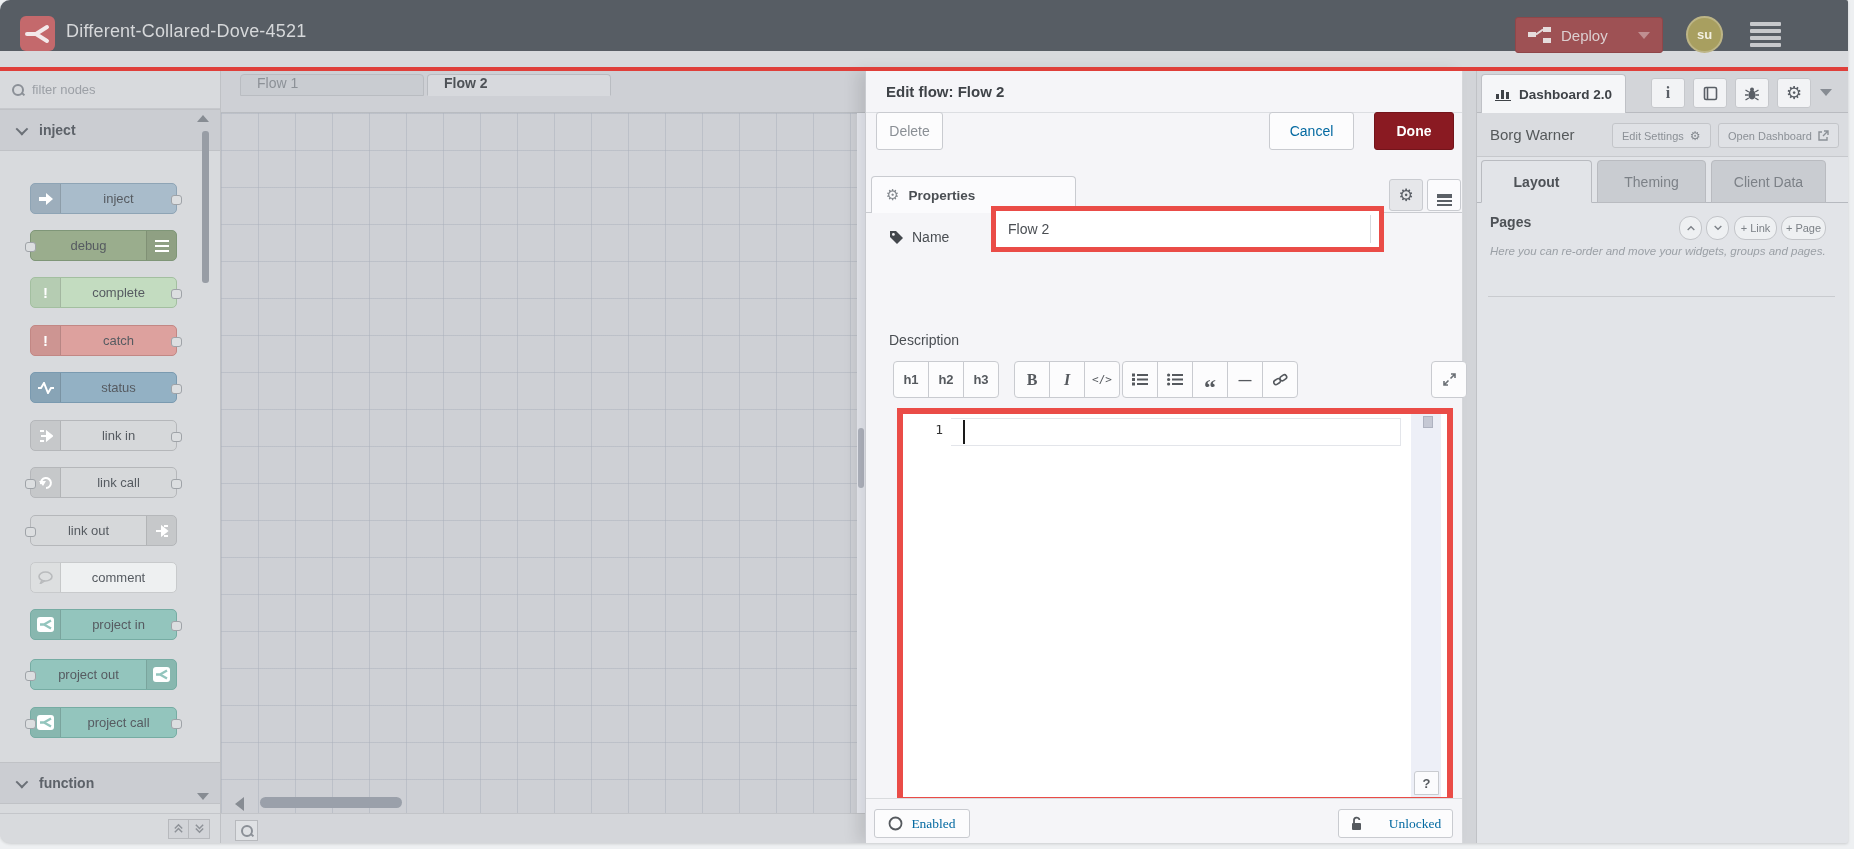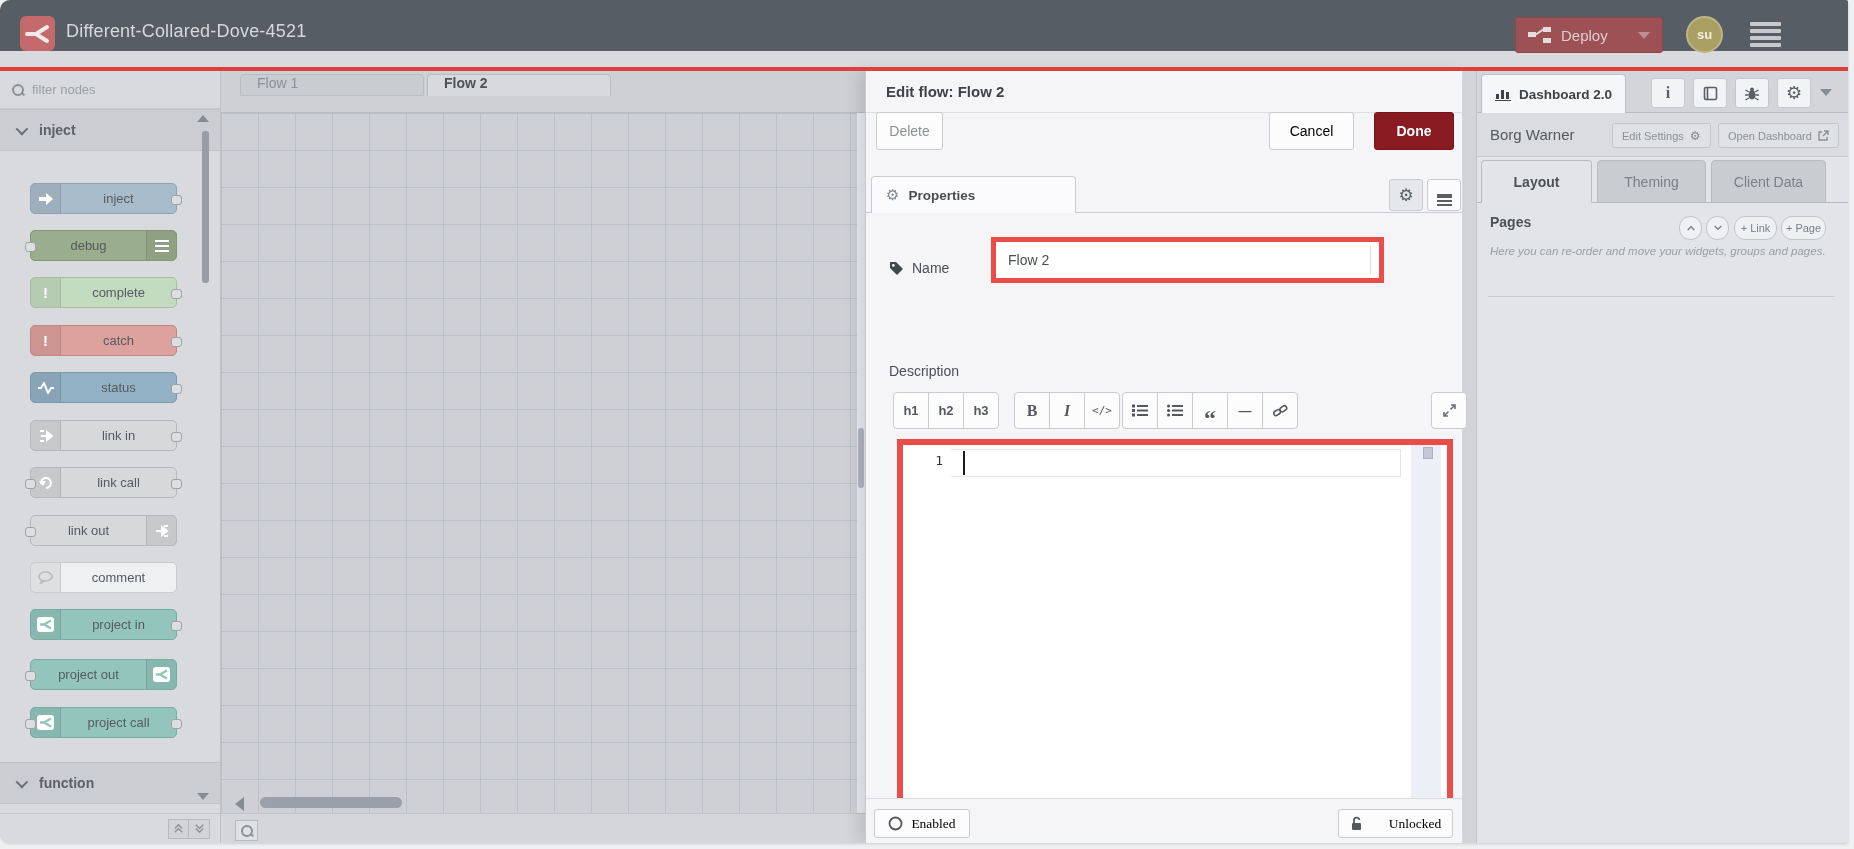--- a/index.html
+++ b/index.html
@@ -72,33 +72,33 @@
   .vscroll { position:absolute; right:2px; top:42px; width:8px; height:700px; background:#e9ebf2; }
   .vthumb { position:absolute; left:1px; top:315px; width:6px; height:60px; background:#b3b7c2; border-radius:3px; }
   .hscroll-arrow { position:absolute; left:14px; top:726px; }
   .hthumb { position:absolute; left:39px; top:726px; width:142px; height:11px; background:#9aa0aa; border-radius:6px; }
   .w-footer { position:absolute; left:0; top:742px; width:100%; height:30px; background:#d4d6da; border-top:1px solid #c2c4c8; }
   .zoombtn { position:absolute; left:14px; top:6px; width:23px; height:21px; background:#dfe1e4; border:1px solid #b7b9bd; display:flex; align-items:center; justify-content:center; }
 
   
   .tray { position:absolute; left:865px; top:71px; width:597px; height:772px; background:#f5f5f8; border-left:1px solid #c9cbd0; box-shadow:-8px 0 14px rgba(0,0,0,.10); z-index:30; }
   .tray-header { position:absolute; left:0; top:0; width:100%; height:42px; border-bottom:1px solid #dcdee2; display:flex; align-items:center; padding:0 20px; font-weight:bold; font-size:15px; color:#3f4348; }
-  .btn { border:1px solid #c9cbd0; background:#fcfcfd; border-radius:3px; font-size:14px; color:#000000; display:flex; align-items:center; justify-content:center; font-family:inherit; }
+  .btn { border:1px solid #c9cbd0; background:#fcfcfd; border-radius:3px; font-size:14px; color:#0369a1; display:flex; align-items:center; justify-content:center; font-family:inherit; }
   .tray-toolbar { position:absolute; left:0; top:30px; width:100%; height:63px; }
   .b-delete { position:absolute; left:10px; top:11px; width:67px; height:38px; color:#8a8f95; }
   .b-cancel { position:absolute; left:403px; top:11px; width:85px; height:38px; }
   .b-done { position:absolute; left:508px; top:11px; width:80px; height:38px; background:#8a1a22; border-color:#73141b; color:#fff; font-weight:bold; }
   .proptab-row { position:absolute; left:0; top:105px; width:100%; height:37px; border-bottom:1px solid #c9cbd0; }
   .proptab { position:absolute; left:5px; top:0; width:205px; height:37px; background:#fbfbfd; border:1px solid #c9cbd0; border-bottom:none; border-radius:4px 4px 0 0; display:flex; align-items:center; gap:9px; padding:0 14px; font-weight:bold; font-size:13.5px; color:#4a4e53; }
   .gear-glyph { font-family:"DejaVu Sans",sans-serif; color:#82878d; font-size:15px; line-height:1; }
   .prop-mini { position:absolute; top:3px; width:34px; height:32px; border:1px solid #c9cbd0; border-radius:3px; display:flex; align-items:center; justify-content:center; }
   .prop-mini.gear { left:523px; background:#e6e7ea; }
   .prop-mini.list { left:561px; background:#fbfbfd; }
   .listicon span { display:block; width:15px; height:2px; background:#5a5f66; margin:2px 0; }
-  .tray-body { position:absolute; left:0; top:156px; width:100%; height:556px; }
+  .tray-body { position:absolute; left:0; top:125px; width:100%; height:556px; }
   .name-row { position:absolute; left:23px; top:33px; display:flex; align-items:center; gap:8px; font-size:14px; color:#4a4e53; }
   .name-hl { position:absolute; left:125px; top:10px; width:393px; height:46px; border:5px solid #ea4c47; background:#fff; display:flex; align-items:center; }
   .name-hl input { border:none; outline:none; flex:1; padding:0 12px; font-size:14px; color:#4a4e53; font-family:inherit; background:transparent; }
   .name-hl .inpline { width:1px; height:80%; background:#d8dade; margin-right:8px; }
   .desc-label { position:absolute; left:23px; top:136px; font-size:14px; color:#4a4e53; }
   .md-toolbar { position:absolute; left:0; top:165px; width:100%; height:40px; }
   .md-group { position:absolute; top:0; display:flex; }
   .md-btn { width:36px; height:37px; background:#fcfcfd; border:1px solid #c9cbd0; margin-left:-1px; display:flex; align-items:center; justify-content:center; font-size:13px; font-weight:bold; color:#55595e; }
   .md-group .md-btn:first-child { border-radius:4px 0 0 4px; margin-left:0; }
   .md-group .md-btn:last-child { border-radius:0 4px 4px 0; }

